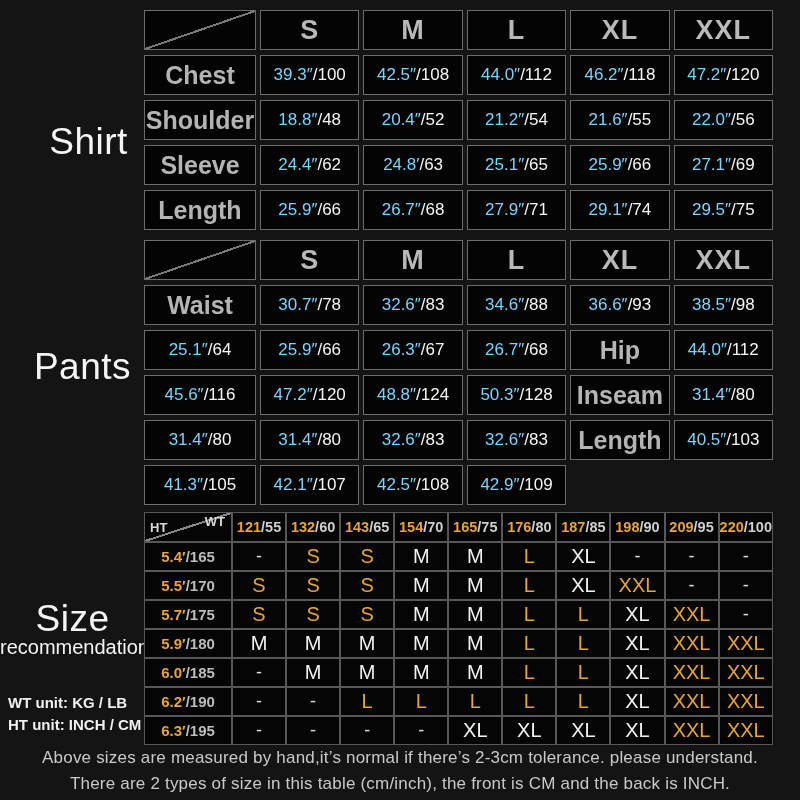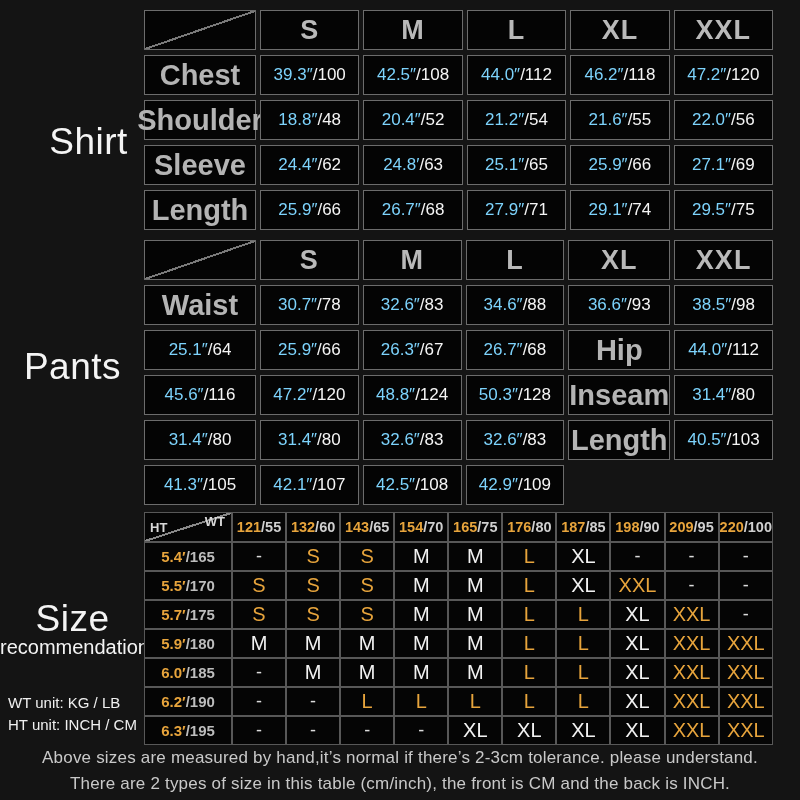--- a/index.html
+++ b/index.html
@@ -4,32 +4,32 @@
 <style>
   html,body{margin:0;padding:0;background:#141414;}
   .stage{
     position:relative;width:800px;height:800px;background:#141414;overflow:hidden;
     font-family:"Liberation Sans","DejaVu Sans",sans-serif;
   }
   
   .side-label{position:absolute;left:0;width:145px;text-align:center;color:#f4f4f4;}
   .big{font-size:37px;font-weight:500;letter-spacing:0.5px;}
   .mid{font-size:20px;font-weight:400;}
-  .unit-line{position:absolute;left:8px;width:137px;color:#f0f0f0;font-size:15px;font-weight:400;text-align:left;white-space:nowrap;}
+  .unit-line{position:absolute;left:8px;width:137px;color:#f0f0f0;font-size:15px;font-weight:700;text-align:left;white-space:nowrap;}
   
   .m-table{position:absolute;left:144px;width:629px;display:grid;
     grid-template-columns:112px repeat(5,1fr);gap:5px 4px;}
   #shirt-table{top:10px;}
   #pants-table{top:240px;}
   .m-cell{background:#040404;border:1px solid #6c6c6c;height:38px;
     display:flex;align-items:center;justify-content:center;box-sizing:content-box;}
   .corner{background:
     linear-gradient(to bottom right,transparent calc(50% - 1px),#7a7a7a calc(50% - 1px),#7a7a7a calc(50% + 1px),transparent calc(50% + 1px)),#040404;}
   .col-head{color:#b9b9b9;font-size:27px;font-weight:600;letter-spacing:1px;}
-  .row-label{color:#b4b4b4;font-size:29px;font-weight:600;}
+  .row-label{color:#b4b4b4;font-size:25px;font-weight:600;}
   .val-in{color:#7dd3fc;font-size:17px;}
   .val-cm{color:#f5f5f5;font-size:17px;}
   
   #size-table{position:absolute;left:144px;top:512px;width:629px;display:grid;
     grid-template-columns:88px repeat(10,1fr);}
   .s-cell{background:#050505;border:1px solid #585858;display:flex;
     align-items:center;justify-content:center;height:27px;box-sizing:content-box;}
   .s-head{height:28px;}
   .s-corner{position:relative;background:
     linear-gradient(to bottom right,transparent calc(50% - 1px),#8a8a8a calc(50% - 1px),#8a8a8a calc(50% + 1px),transparent calc(50% + 1px)),#050505;}
@@ -45,21 +45,21 @@
   .sz-dash{color:#dcdcdc;font-size:18px;}
   
   .footer-line{position:absolute;left:0;width:800px;text-align:center;color:#c9c9c9;font-size:17px;letter-spacing:0.2px;}
 </style>
 </head>
 <body>
 
 <div class="stage">
 
   <div class="side-label big" style="top:121px;margin-left:16px;">Shirt</div>
-  <div class="side-label big" style="top:346px;">Pants</div>
+  <div class="side-label big" style="top:346px;padding-left:10px;">Pants</div>
   <div class="side-label big" style="top:598px;">Size</div>
   <div class="side-label mid" style="top:636px;">recommendation</div>
   <div class="unit-line" style="top:694px;">WT unit: KG / LB</div>
   <div class="unit-line" style="top:716px;">HT unit: INCH / CM</div>
 
   <div class="m-table" id="shirt-table">
       <div class="m-cell corner"></div>
       <div class="m-cell col-head">S</div>
       <div class="m-cell col-head">M</div>
       <div class="m-cell col-head">L</div>

